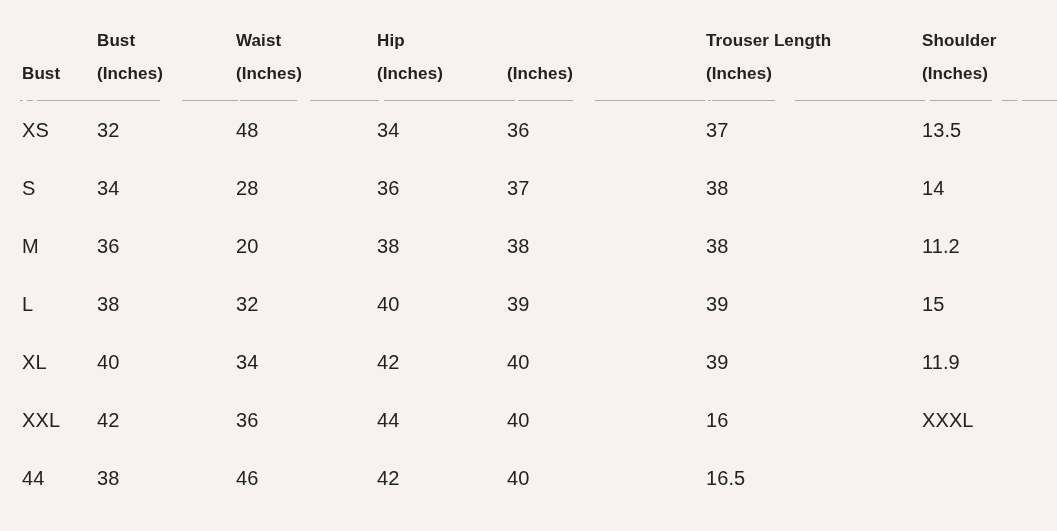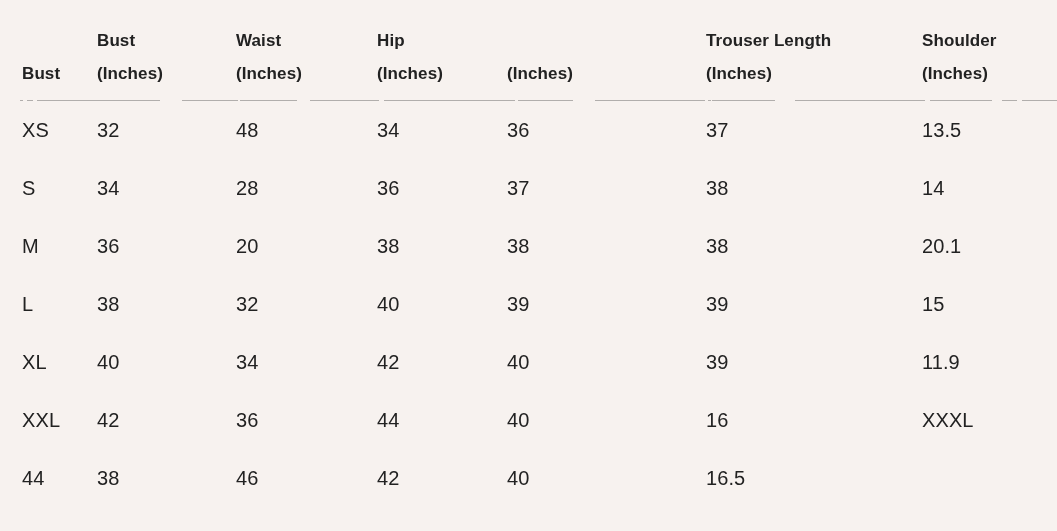--- a/index.html
+++ b/index.html
@@ -107,21 +107,21 @@
     <div class="cell">37</div>
     <div class="cell">38</div>
     <div class="cell">14</div>
 
     <div class="cell">M</div>
     <div class="cell">36</div>
     <div class="cell">20</div>
     <div class="cell">38</div>
     <div class="cell">38</div>
     <div class="cell">38</div>
-    <div class="cell">20.1</div>
+    <div class="cell">11.2</div>
 
     <div class="cell">L</div>
     <div class="cell">38</div>
     <div class="cell">32</div>
     <div class="cell">40</div>
     <div class="cell">39</div>
     <div class="cell">39</div>
     <div class="cell">15</div>
 
     <div class="cell">XL</div>

